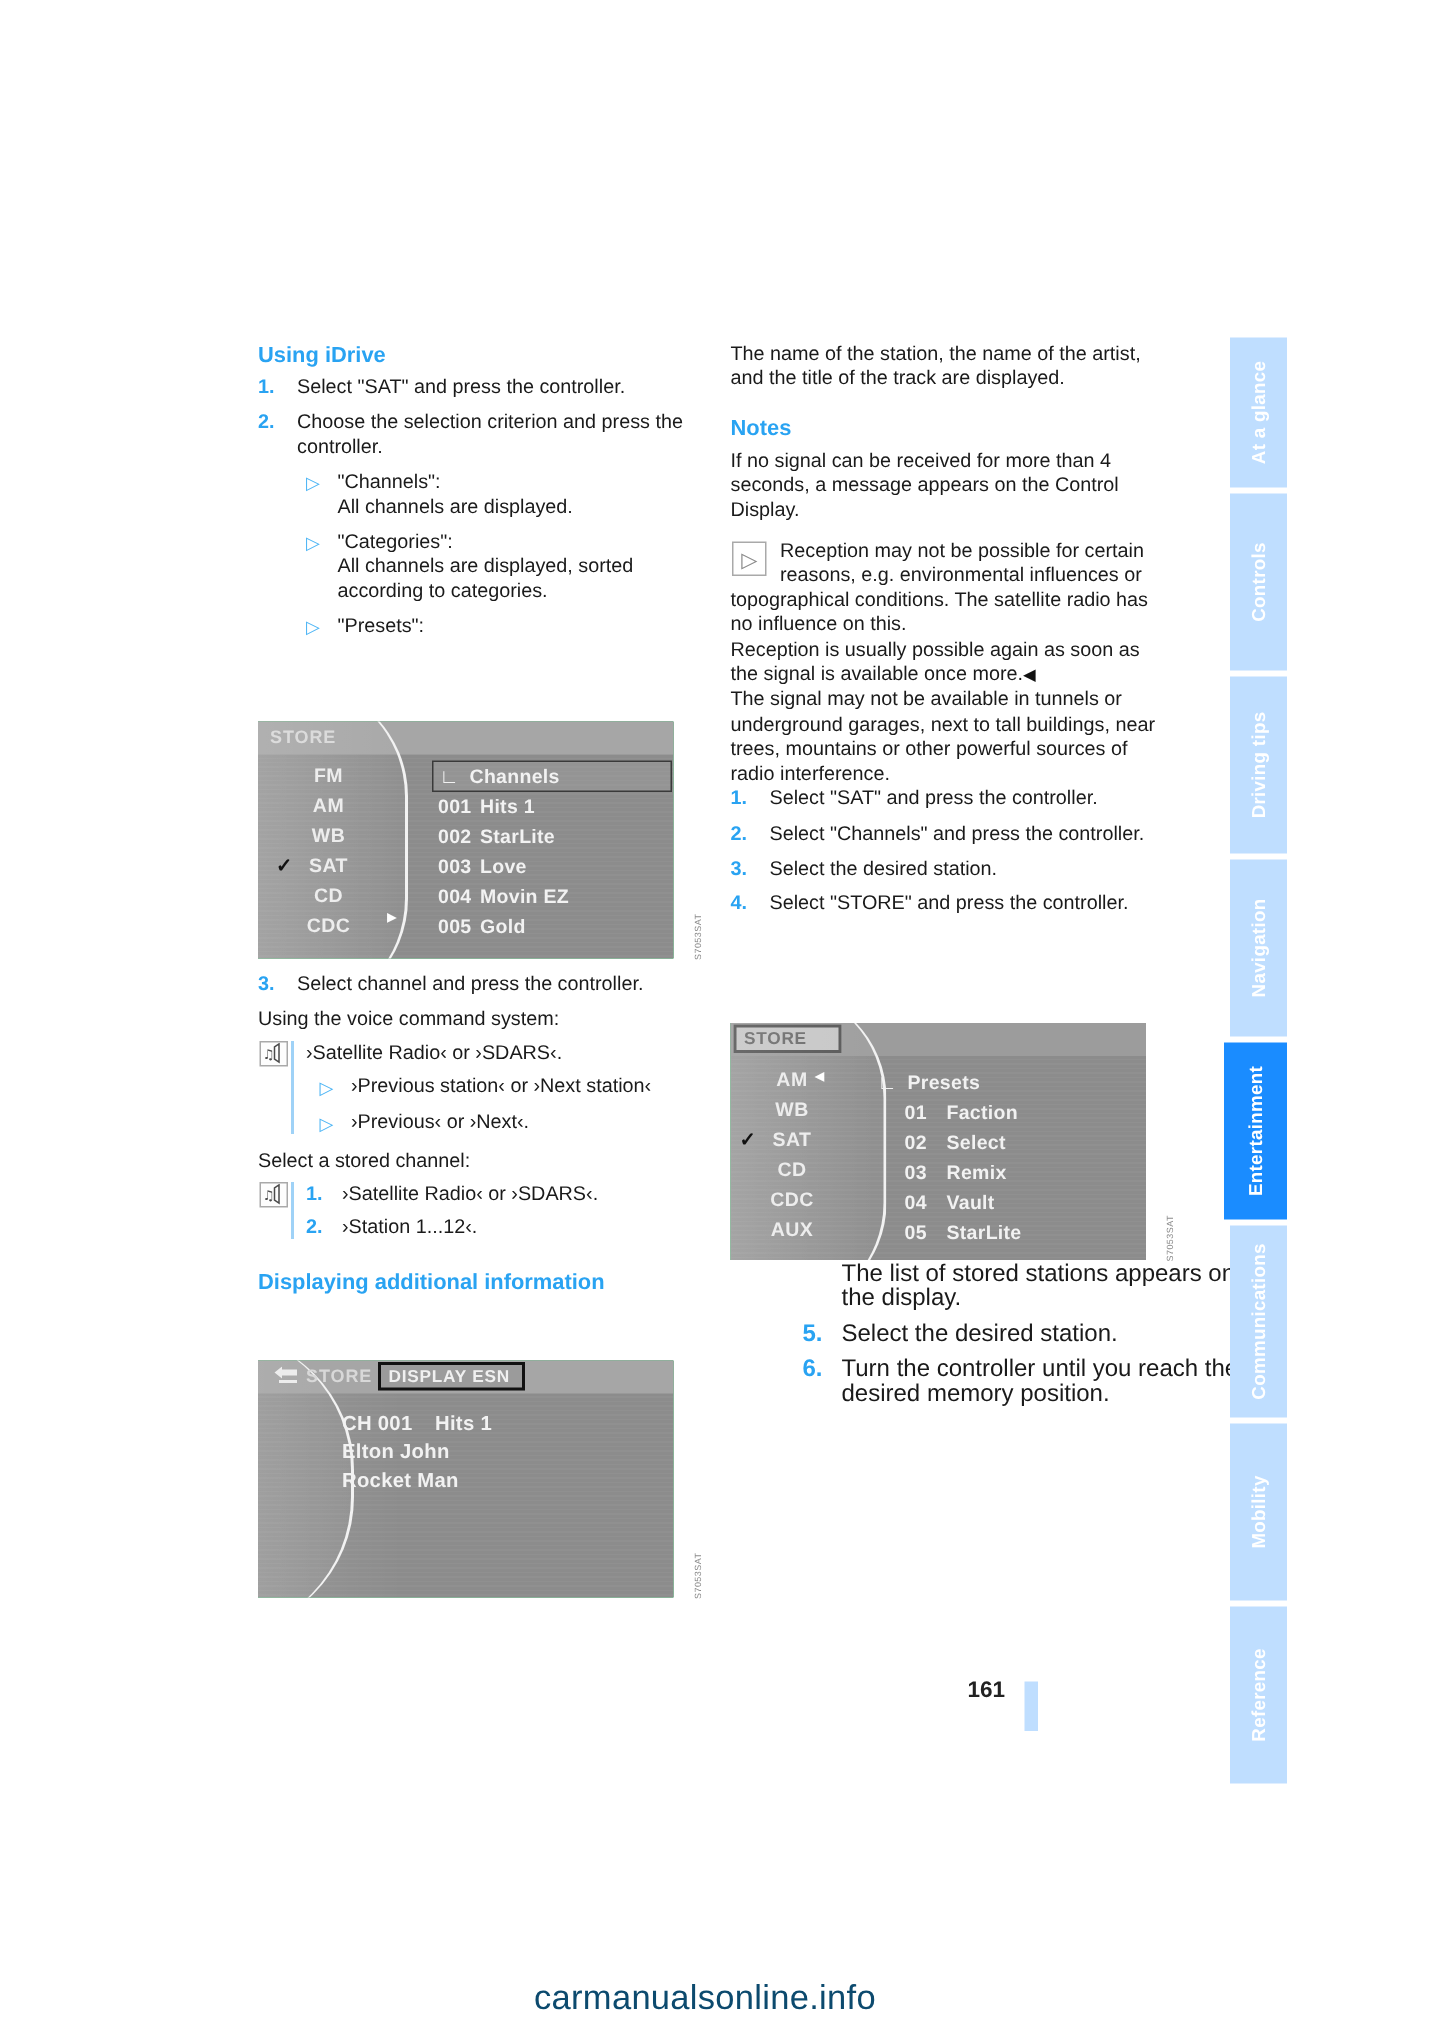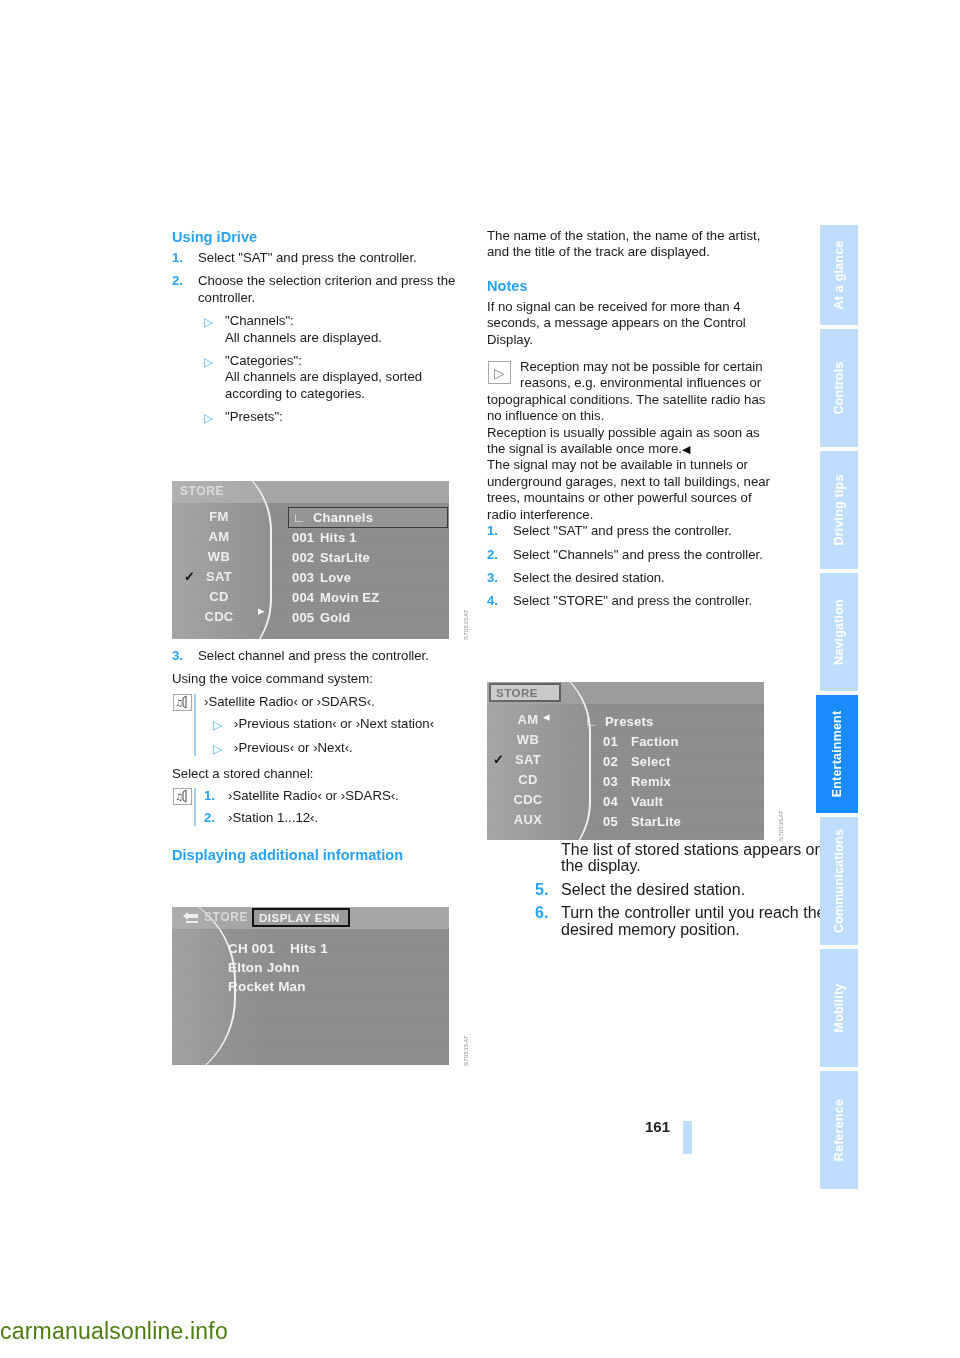--- a/index.html
+++ b/index.html
@@ -73,23 +73,23 @@
     height: 33px;
     background: #bfdeff;
   }
 
   
   #footer-watermark {
     position: absolute;
     left: 0;
     top: 1318px;
     width: 940px;
-    text-align: left;
+    text-align: center;
     font-size: 23px;
-    color: #4d7c0f;
+    color: #0c4a6e;
     letter-spacing: 0.2px;
   }
 
   
   .col {
     position: absolute;
     width: 292px;
     font-size: 13.2px;
     line-height: 16.4px;
   }

